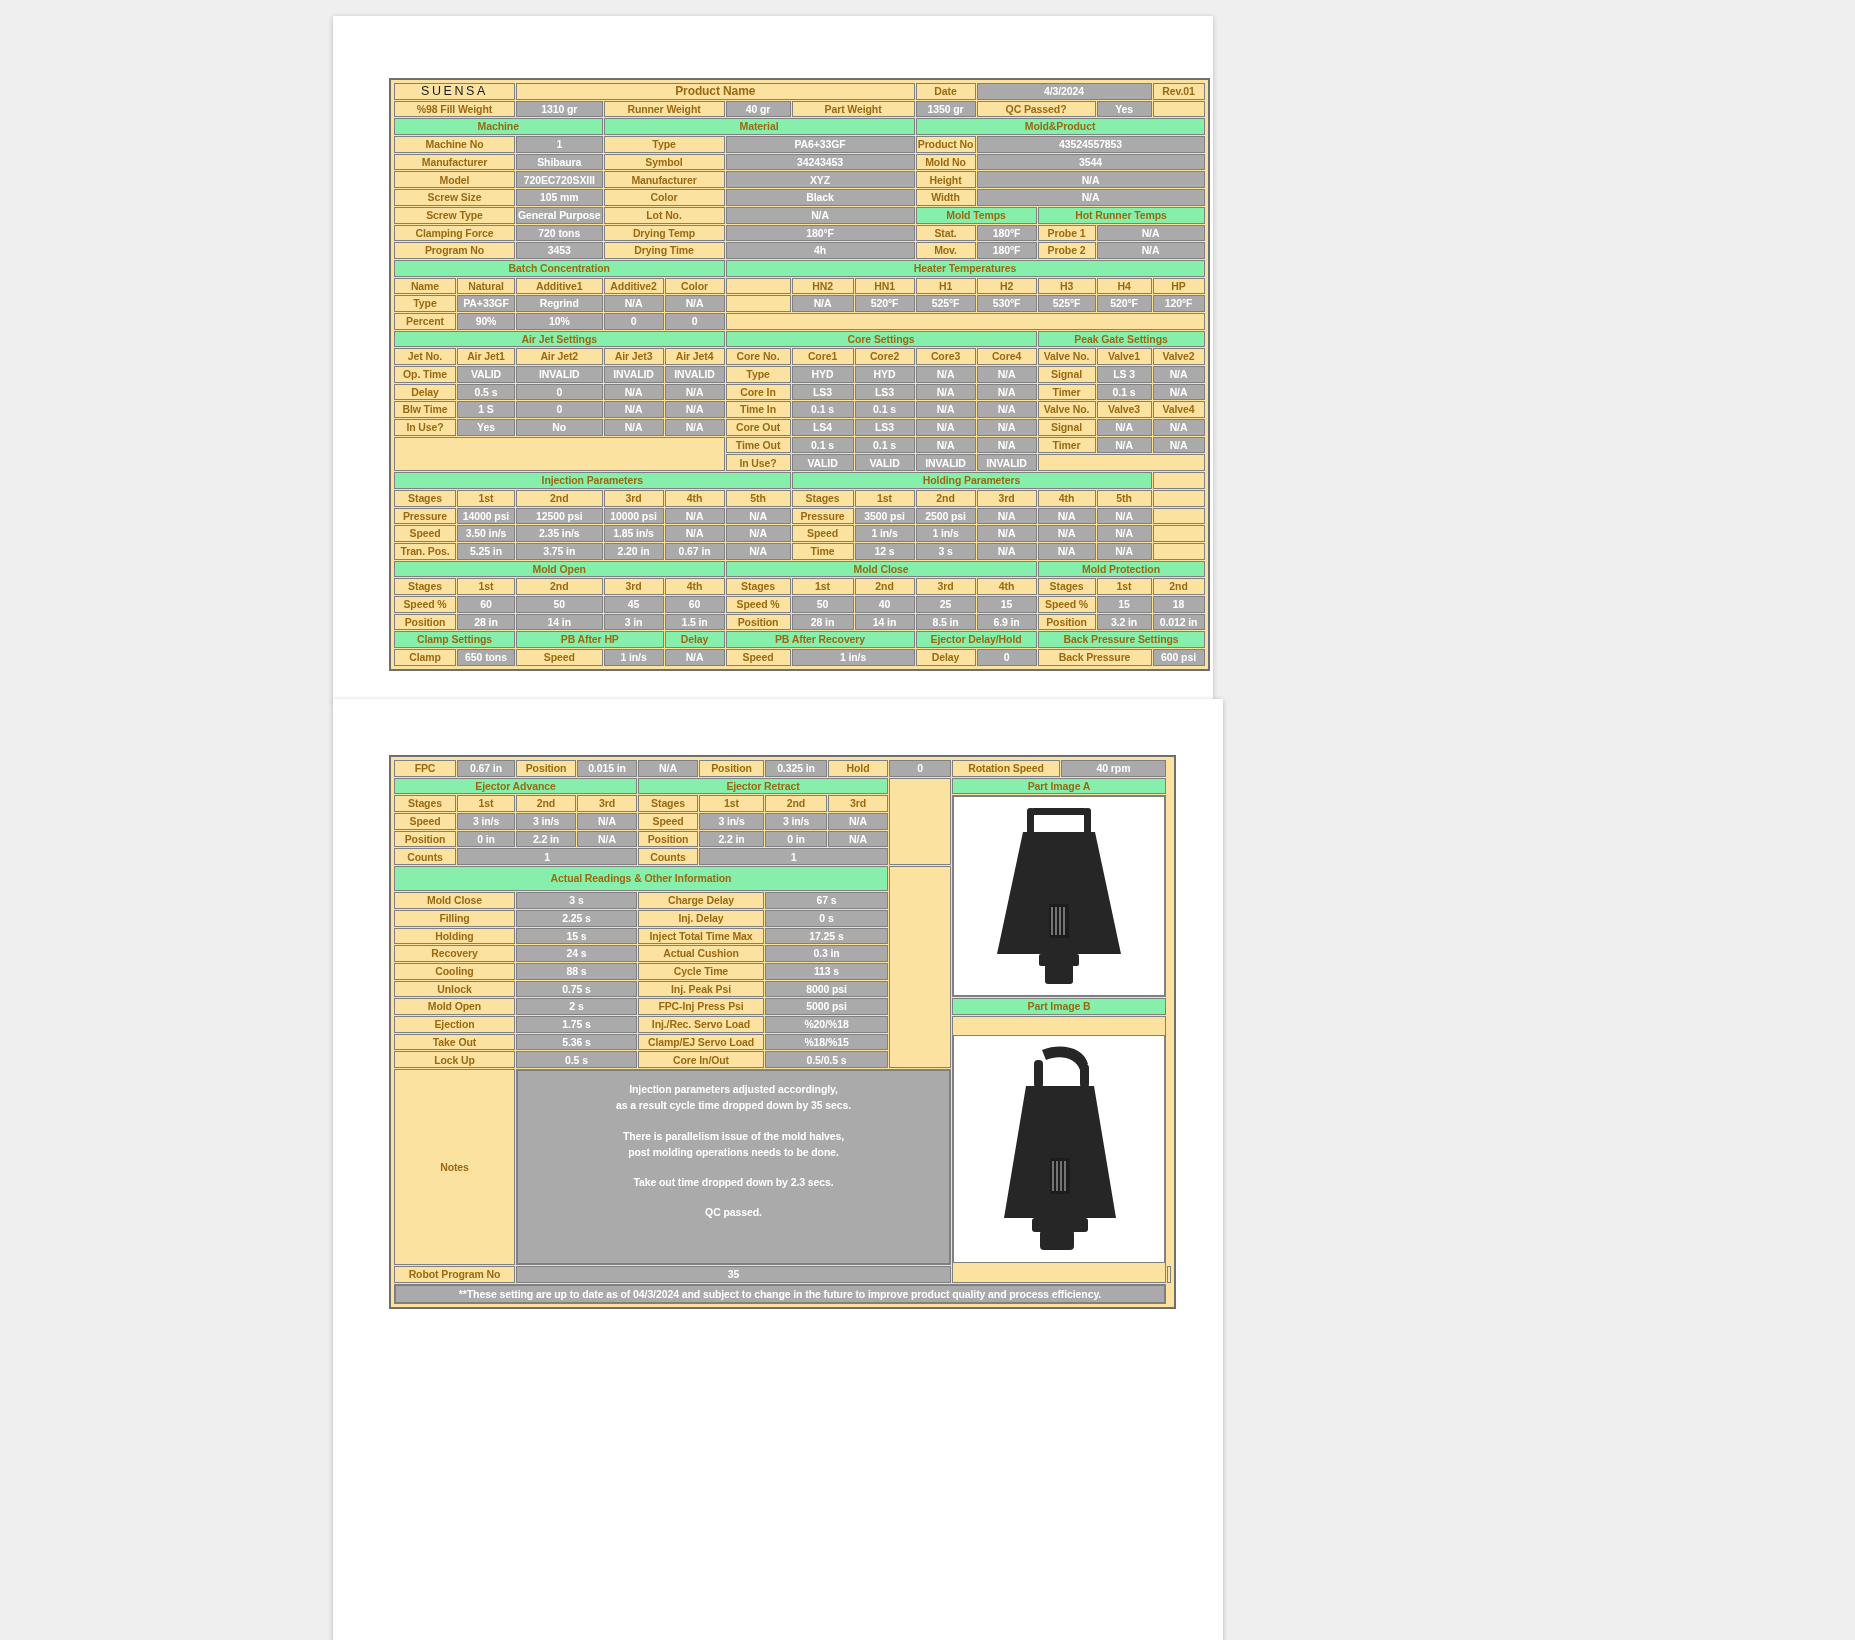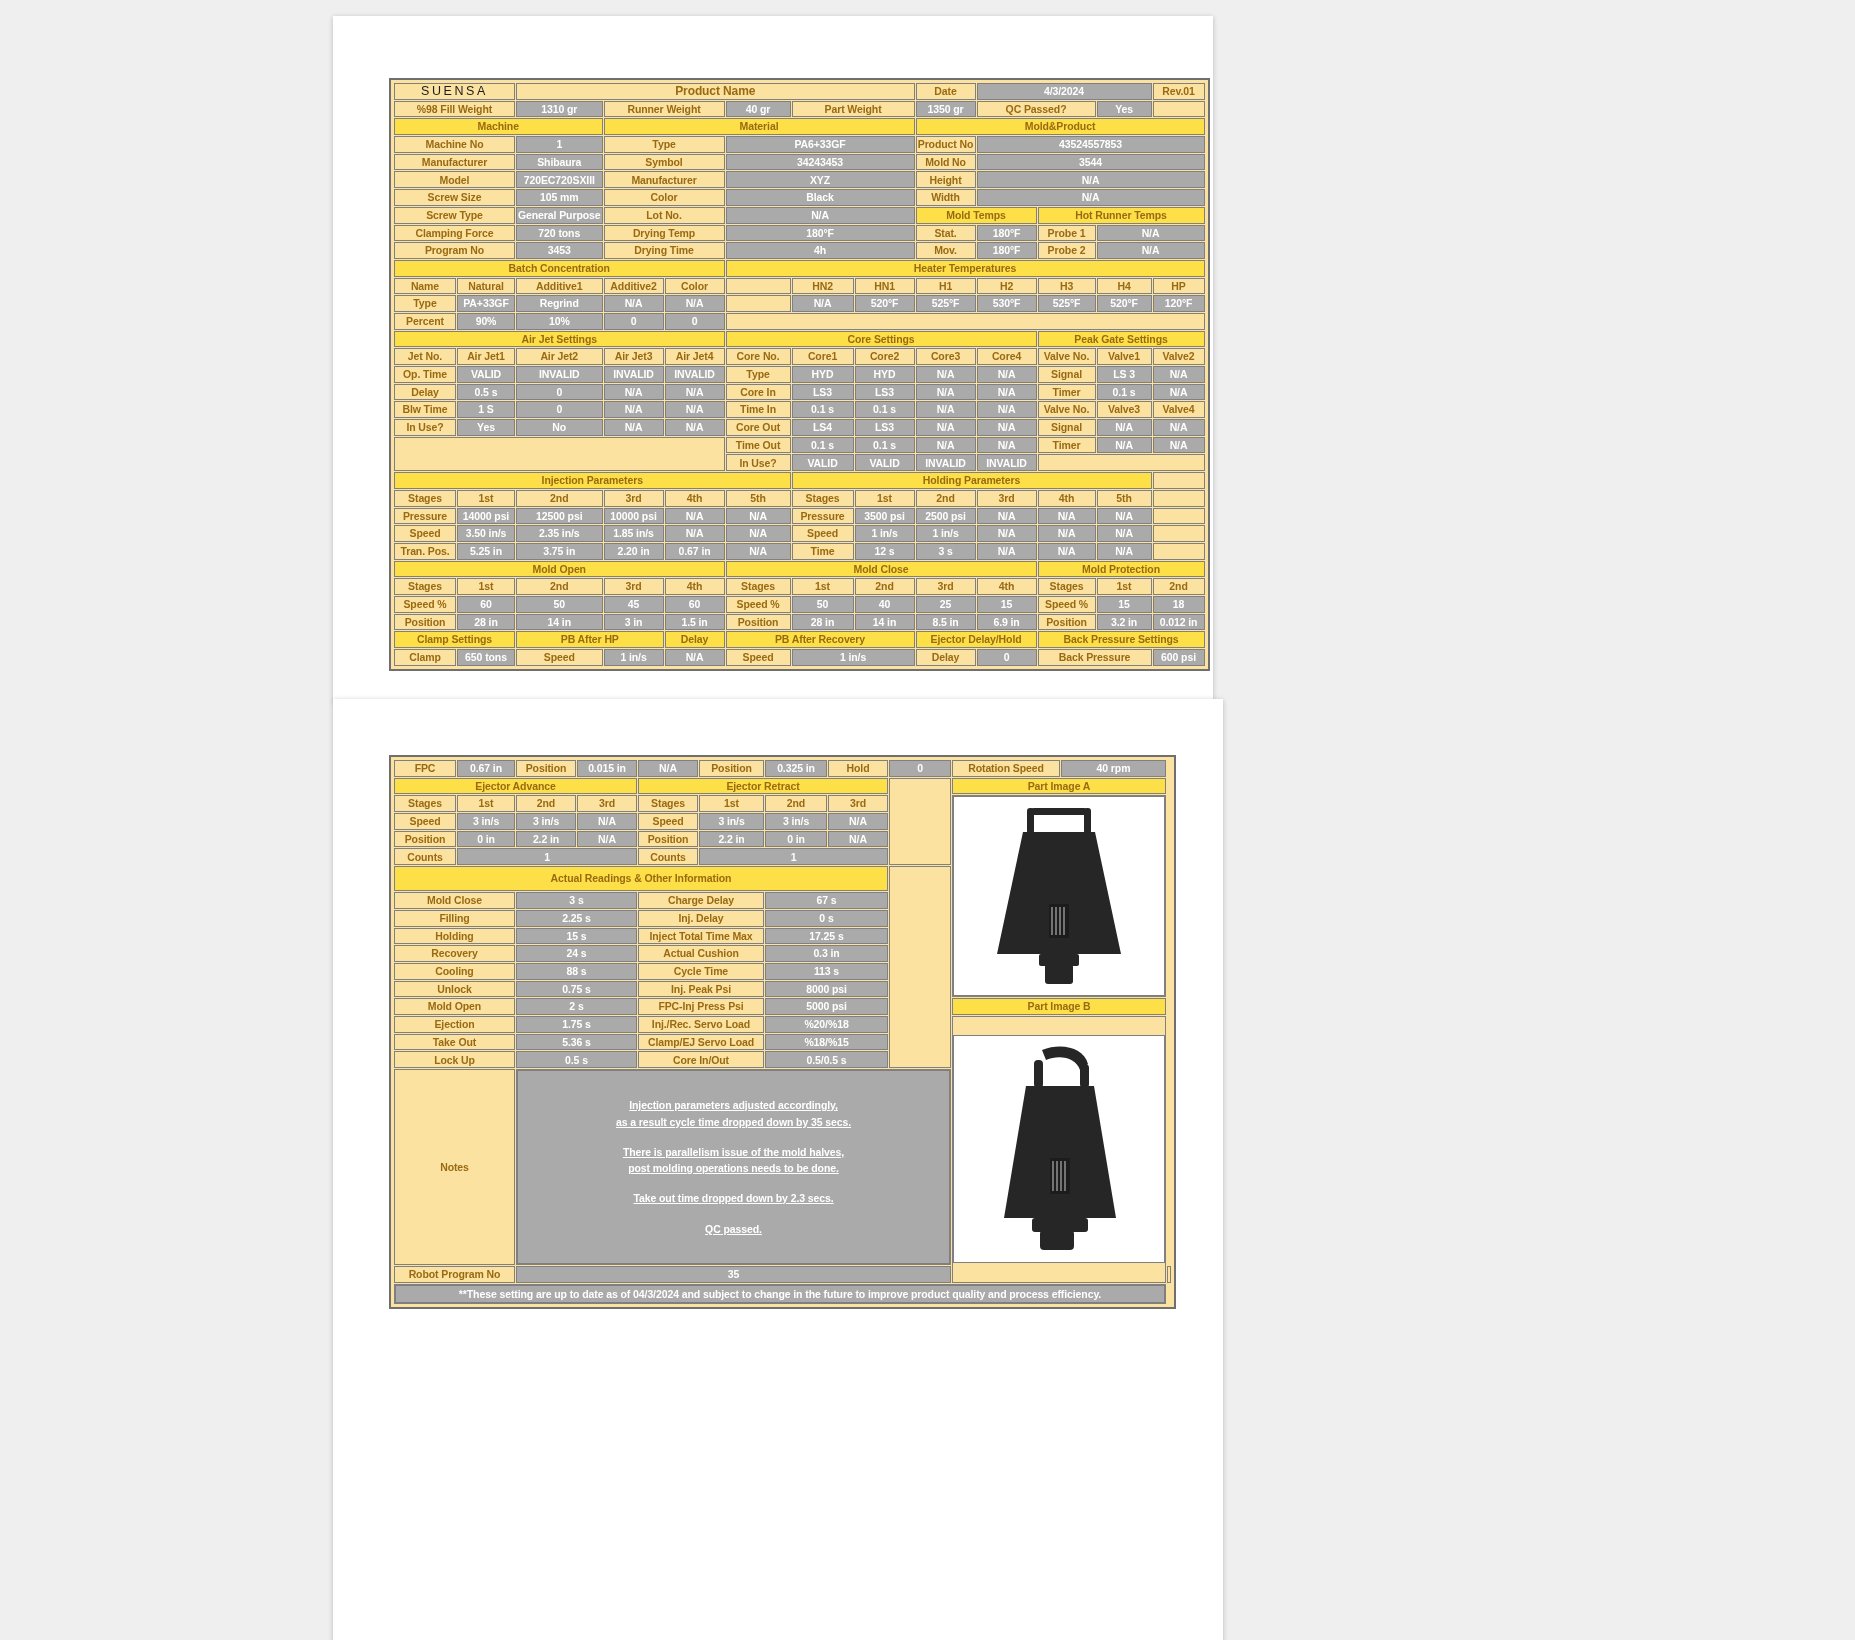--- a/index.html
+++ b/index.html
@@ -33,21 +33,21 @@
     white-space:nowrap;
     overflow:hidden;
     border:1px solid #808080;
     font-weight:bold;
     letter-spacing:-0.1px;
   }
   
   td.lbl { background:#fbe2a0; color:#9a6a13; border:1px solid #7f7f7f; }
   td.val { background:#aaaaaa; color:#ffffff; border:1px solid #7f7f7f; }
   td.blank { background:#fbe2a0; border:1px solid #7f7f7f; }
-  td.hdr { background:#fde047; color:#9a6a13; border:1px solid #7f7f7f; font-weight:normal;margin-left:24px; }
+  td.hdr { background:#86efac; color:#9a6a13; border:1px solid #7f7f7f; font-weight:normal;margin-left:24px; }
   td.big { background:#fbe2a0; color:#9a6a13; font-weight:bold; font-size:12px; border:1px solid #7f7f7f;margin-top:8px;}
   td.noborder { border:none; background:transparent; }
   td.rightal { text-align:right; padding-right:6px; }
 
   .logo {
     font-family:"Liberation Sans", sans-serif;
     font-weight:normal;
     font-size:12.5px;
     letter-spacing:2.6px;
     color:#1c1c1c;
@@ -676,21 +676,21 @@
     <tr>
       <td class="lbl" colspan="2">Lock Up</td>
       <td class="val" colspan="2">0.5 s</td>
       <td class="lbl" colspan="2">Core In/Out</td>
       <td class="val" colspan="2">0.5/0.5 s</td>
     </tr>
 
     <tr>
       <td class="lbl" colspan="2" style="height:194px;">Notes</td>
       <td colspan="7" style="padding:0;">
-        <div class="notes-box" id="notes-body" style="height:194px; display:flex; flex-direction:column; justify-content:center;text-decoration:underline;">
+        <div class="notes-box" id="notes-body" style="height:194px; display:flex; flex-direction:column; justify-content:flex-start;">
                   <div>Injection parameters adjusted accordingly,</div>
                   <div>as a result cycle time dropped down by 35 secs.</div>
                   <div style="height: 14px;"></div>
                   <div>There is parallelism issue of the mold halves,</div>
                   <div>post molding operations needs to be done.</div>
                   <div style="height: 14px;"></div>
                   <div>Take out time dropped down by 2.3 secs.</div>
                   <div style="height: 14px;"></div>
                   <div>QC passed.</div>
                 </div>

